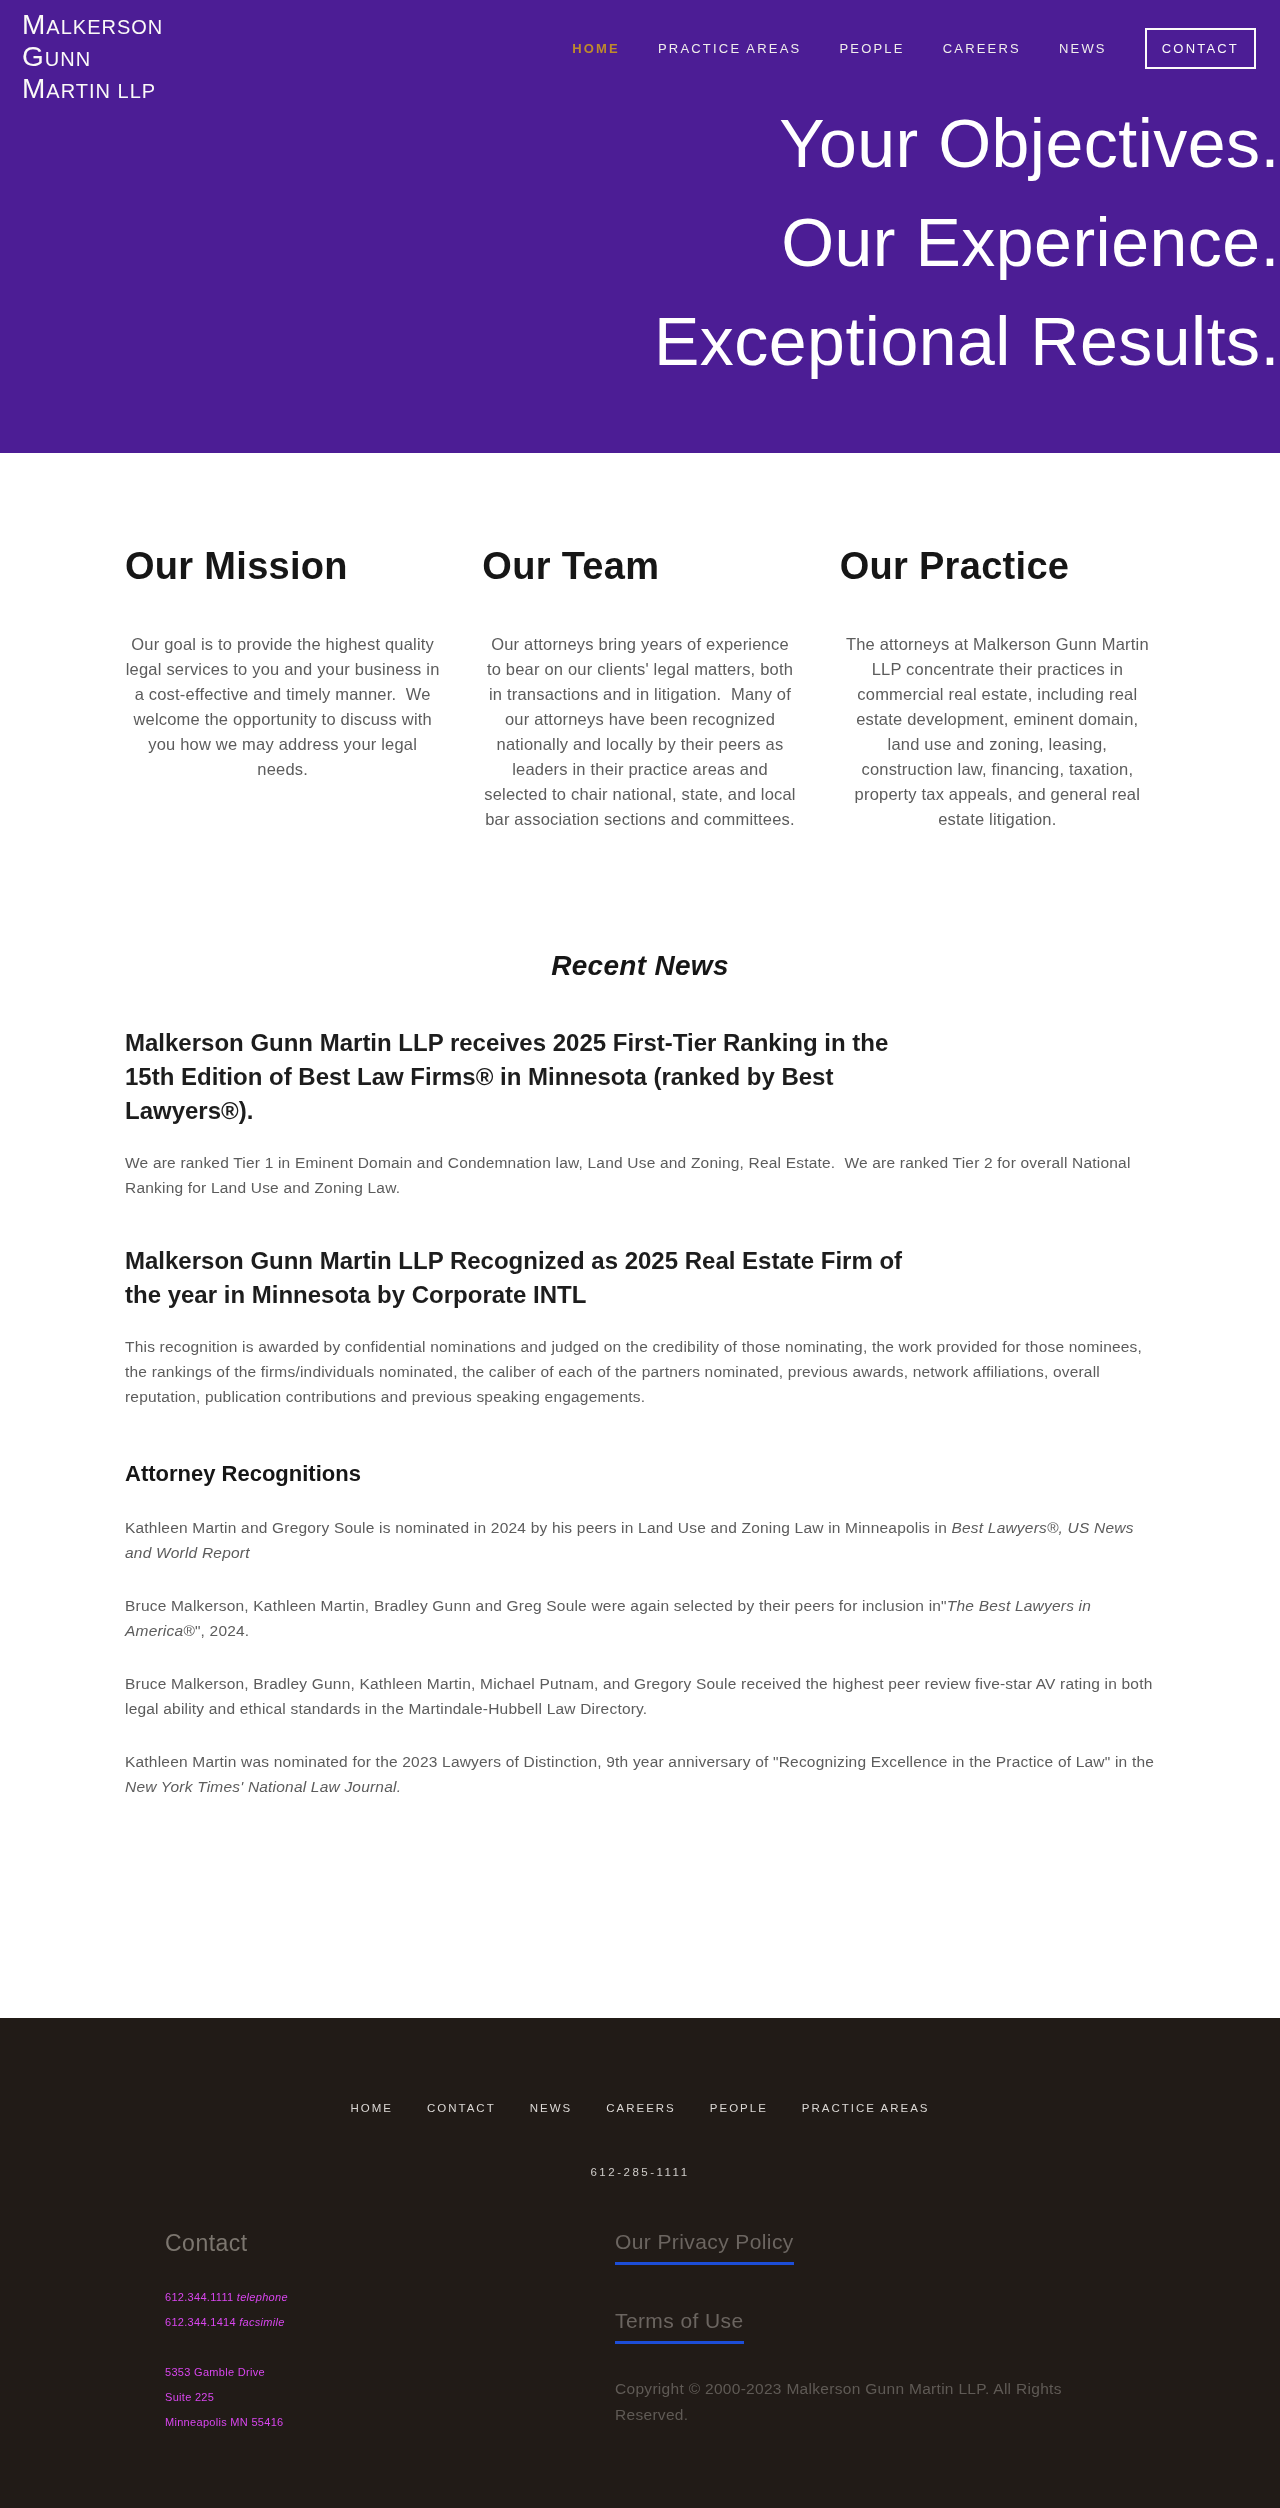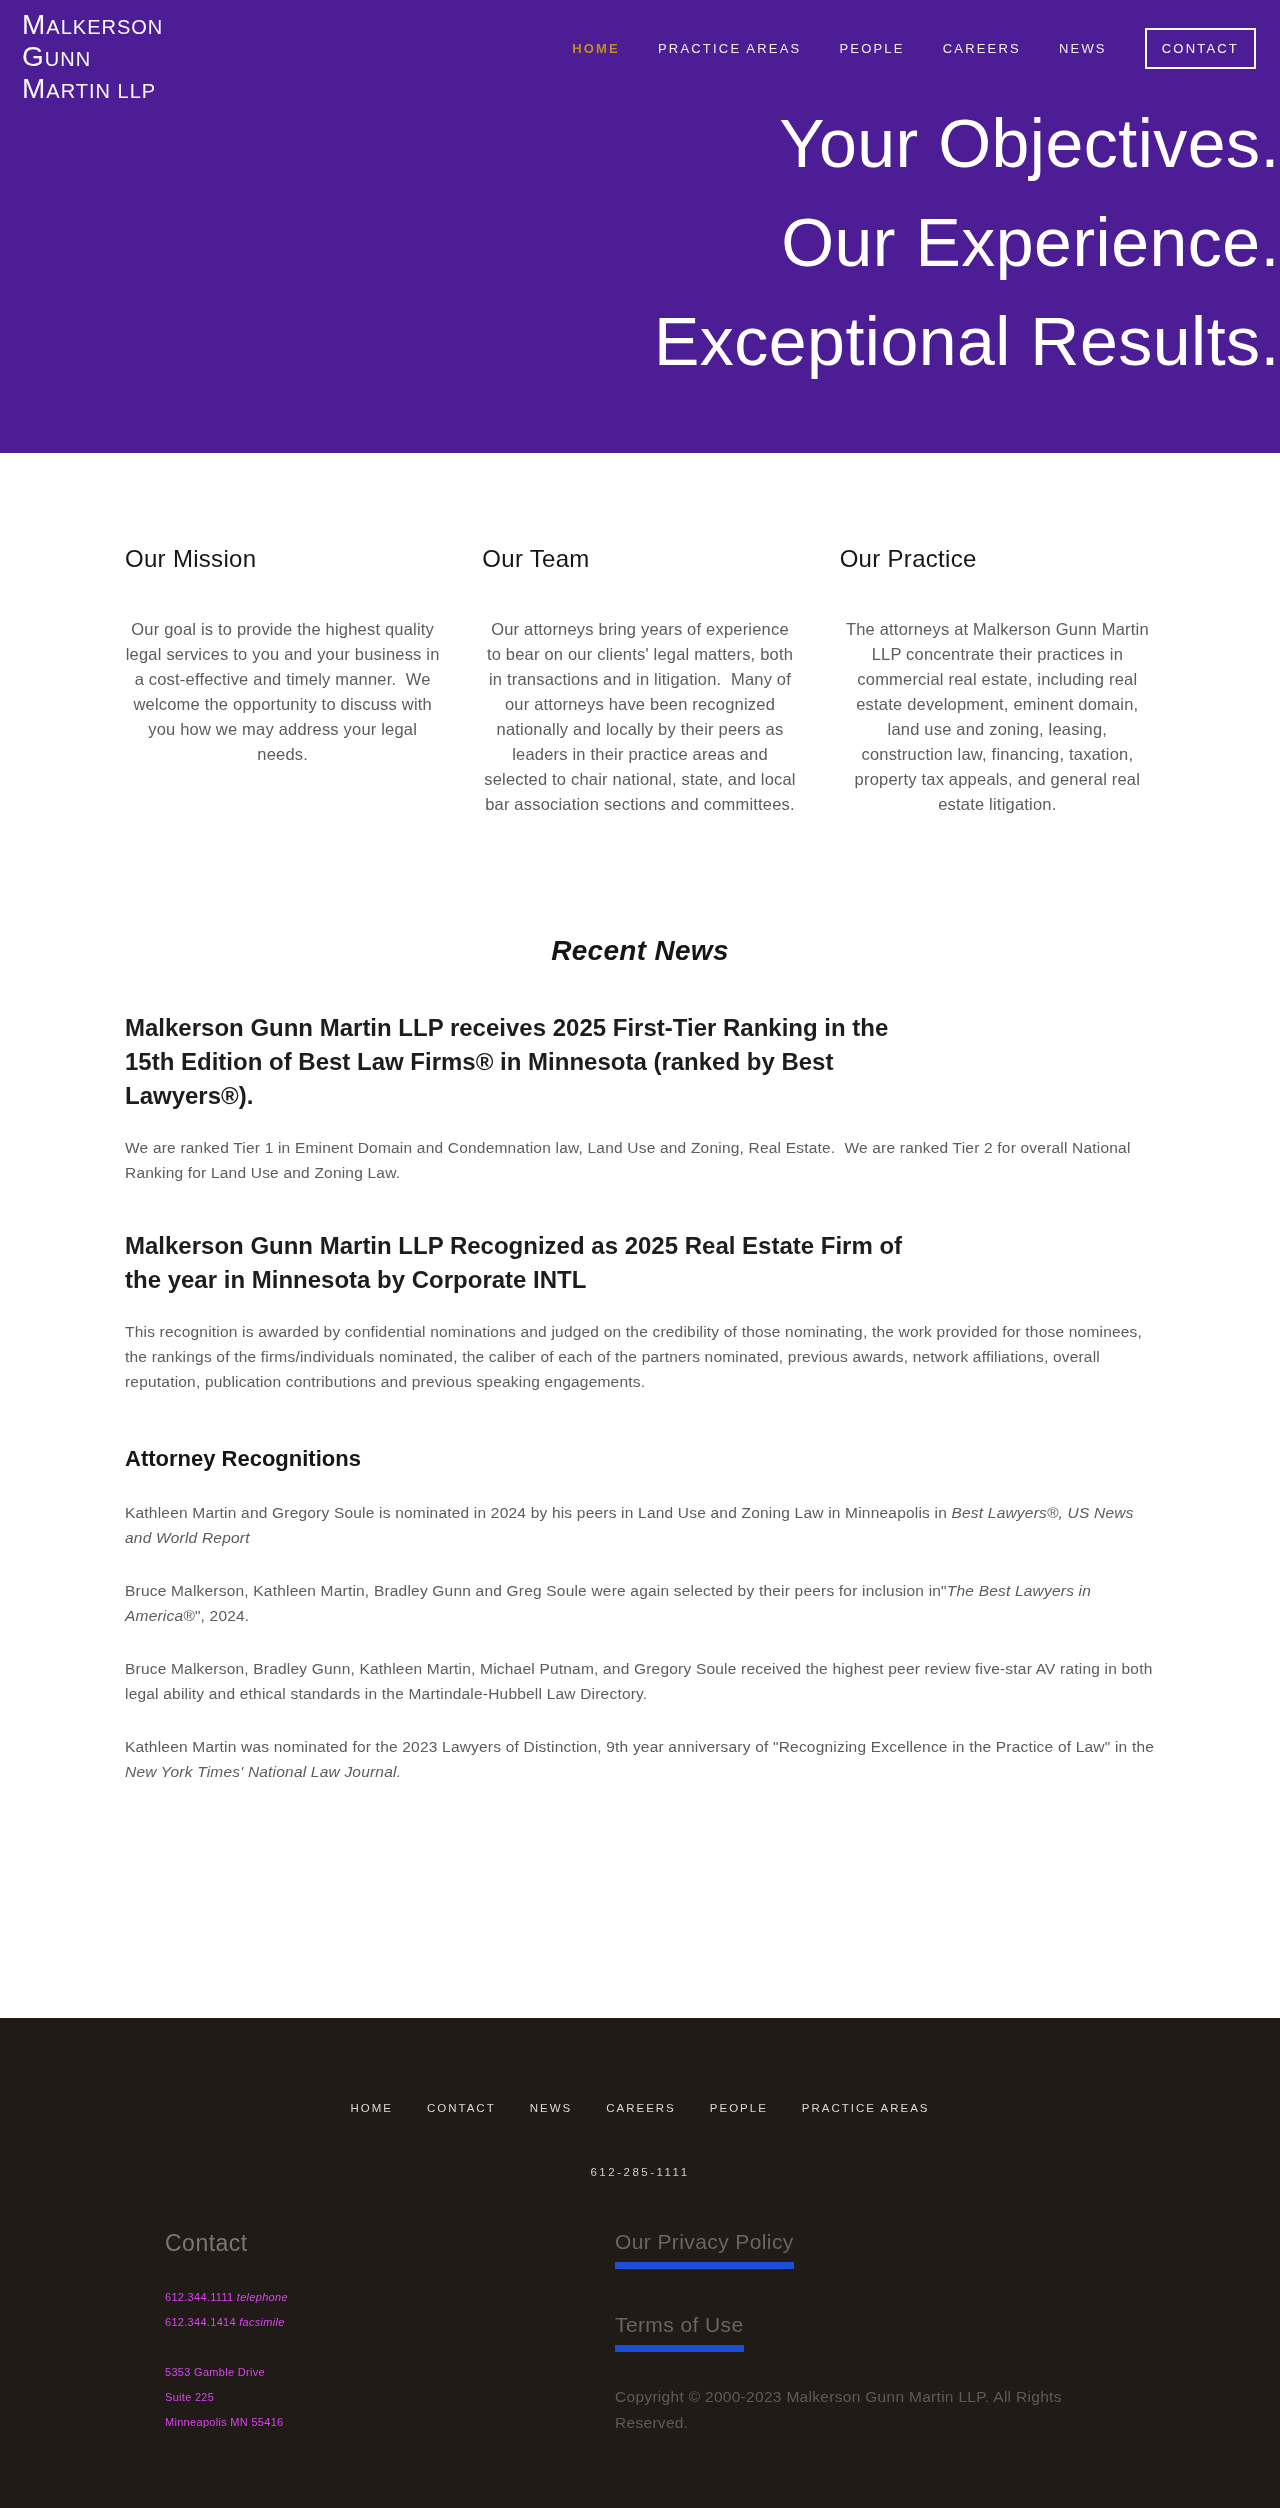--- a/index.html
+++ b/index.html
@@ -21,21 +21,21 @@
   .nav { position:absolute; top:0; right:24px; height:96px; display:flex; align-items:center; gap:38px; }
   .nav-item { font-size:13px; letter-spacing:2.2px; color:#f0eeec; font-weight:400; white-space:nowrap; }
   .nav-item.active { color:#bf8b2b; font-weight:700; }
   .contact-btn { display:inline-block; border:2px solid #fcfbfa; padding:11px 15px; font-size:13px; letter-spacing:2.2px; color:#fcfbfa; font-weight:400; }
 
   .hero-title { position:absolute; top:94px; left:8px; right:0; text-align:right; color:#ffffff; }
   .hero-line { font-size:68px; line-height:99px; font-weight:400; letter-spacing:0.5px; }
 
   
   .intro { width:1030px; margin:0 auto; padding-top:92px; display:grid; grid-template-columns:repeat(3,1fr); column-gap:42px; }
-  .intro-col h2 { font-size:24px; font-weight:400; color:#161616; letter-spacing:0.3px; margin-bottom:44px; }
+  .intro-col h2 { font-size:38px; font-weight:700; color:#161616; letter-spacing:0.3px; margin-bottom:44px; }
   .intro-col p { font-size:16.5px; line-height:25px; color:#5c5c5c; letter-spacing:0.2px; white-space:pre-wrap;text-align:center; }
 
   .news { width:1030px; margin:0 auto; padding:118px 0 45px; }
   .news-title { text-align:center; font-size:28px; font-weight:700; font-style:italic; color:#161616; letter-spacing:0.3px; }
   .headline { max-width:790px; font-size:24px; font-weight:700; color:#1d1d1d; line-height:1.42; margin-top:44px; }
   .news-body { font-size:15.5px; line-height:25px; color:#5c5c5c; letter-spacing:0.2px; margin-top:22px; white-space:pre-wrap; }
   .recog-title { font-size:22px; font-weight:700; color:#161616; margin-top:52px; }
   .recog-p { font-size:15.5px; line-height:25px; color:#5c5c5c; letter-spacing:0.2px; margin-top:28px; white-space:pre-wrap; }
   .it { font-style:italic; }
 
@@ -44,21 +44,21 @@
   .footer-nav { display:flex; justify-content:center; gap:34px; padding-top:84px; }
   .footer-nav-item { font-size:11.5px; letter-spacing:2px; color:#dbd8d5; white-space:nowrap; }
   .footer-phone { display:block; text-align:center; margin-top:52px; font-size:11.5px; letter-spacing:2.5px; color:#cfccc9; }
   .footer-cols { width:1040px; margin:52px auto 0; display:flex; }
   .footer-left { margin-left:45px; width:450px; }
   .footer-right { width:470px; }
   .contact-title { font-size:23px; font-weight:400; color:#7c766f; letter-spacing:0.5px; }
   .contact-block { margin-top:28px; }
   .contact-block p, .address-block p { font-size:11px; line-height:25px; color:#d946ef; letter-spacing:0.3px; white-space:pre-wrap; }
   .address-block { margin-top:25px; }
-  .footer-link { display:inline-block; font-size:21px; color:#6b6560; letter-spacing:0.4px; padding-bottom:8px; border-bottom:7px solid #1d4ed8; }
+  .footer-link { display:inline-block; font-size:21px; color:#6b6560; letter-spacing:0.4px; padding-bottom:8px; border-bottom:3px solid #1d4ed8; }
   .footer-link-wrap2 { margin-top:44px; }
   .copyright { margin-top:32px; max-width:460px; font-size:15.5px; line-height:26px; color:#5f5a55; letter-spacing:0.3px; }
 </style>
 </head>
 <body>
 
 <section class="hero">
   <a class="logo">
     <span class="logo-line"><span class="logo-initial">M</span><span>ALKERSON</span></span>
     <span class="logo-line"><span class="logo-initial">G</span><span>UNN</span></span>

